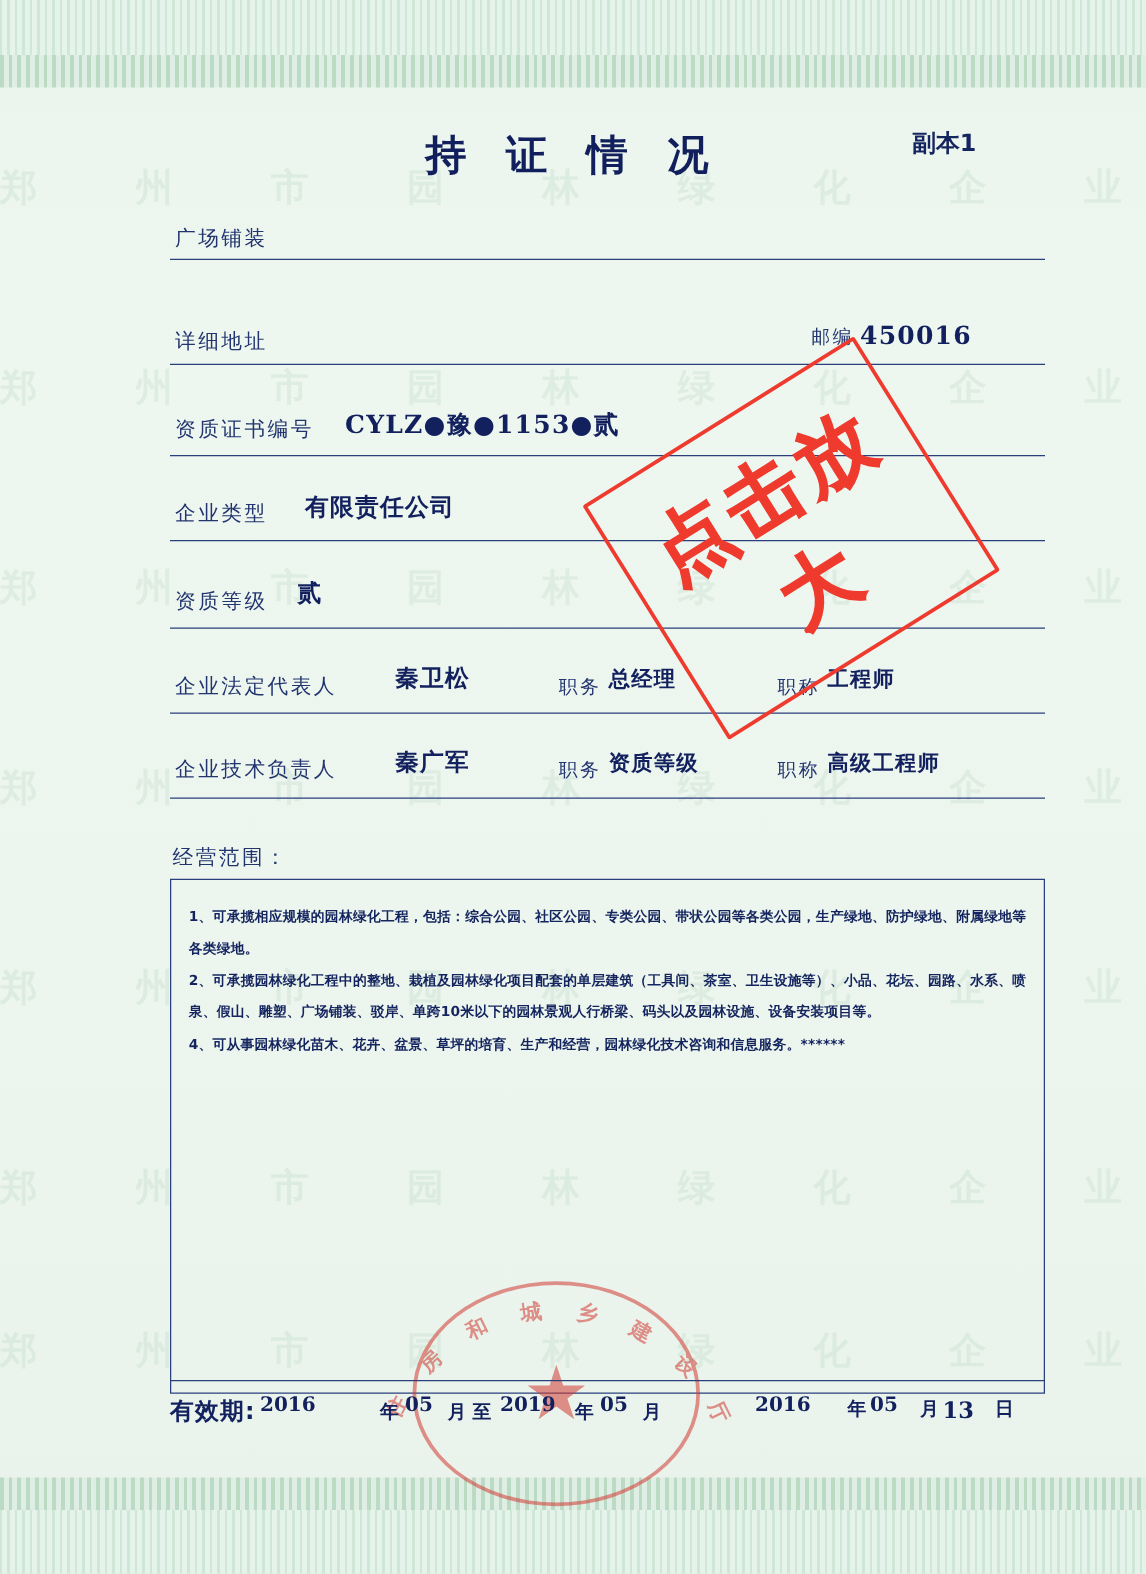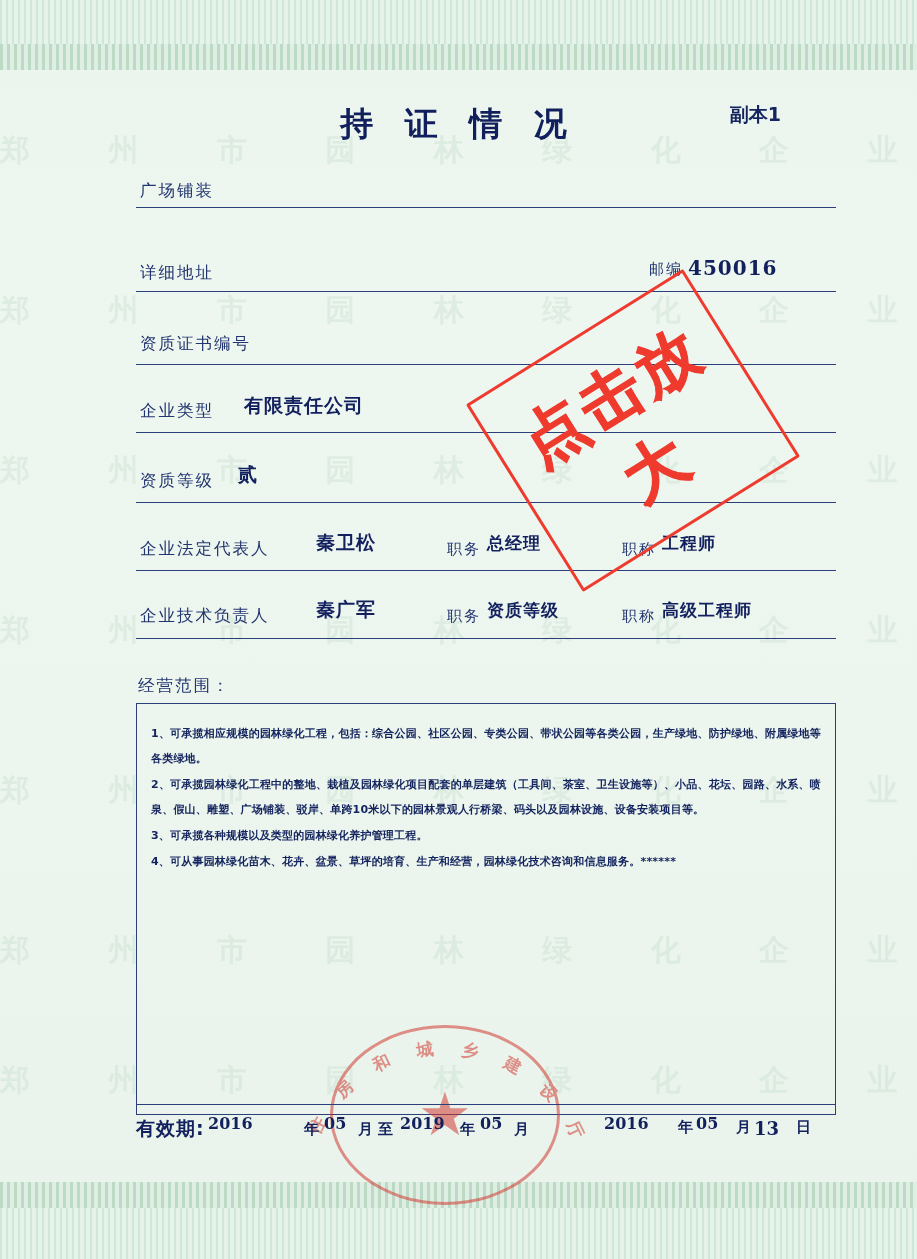--- a/index.html
+++ b/index.html
@@ -286,20 +286,21 @@
 
     <div class="lbl" style="left:140px; top:110px;">广场铺装</div>
     <div class="row" style="top:137px;"></div>
 
     <div class="lbl" style="left:140px; top:192px;">详细地址</div>
     <div class="lbl" style="left:649px; top:190px; font-size:15px;">邮编</div>
     <div class="val mono" style="left:688px; top:186px;">450016</div>
     <div class="row" style="top:221px;"></div>
 
     <div class="lbl" style="left:140px; top:263px;">资质证书编号</div>
+    <div class="val mono" style="left:276px; top:256px;">CYLZ●豫●1153●贰</div>
     <div class="row" style="top:294px;"></div>
 
     <div class="lbl" style="left:140px; top:330px;">企业类型</div>
     <div class="val" style="left:244px; top:323px;">有限责任公司</div>
     <div class="row" style="top:362px;"></div>
 
     <div class="lbl" style="left:140px; top:400px;">资质等级</div>
     <div class="val" style="left:238px; top:392px;">贰</div>
     <div class="row" style="top:432px;"></div>
 
@@ -316,21 +317,20 @@
     <div class="lbl" style="left:447px; top:537px; font-size:15px;">职务</div>
     <div class="val small" style="left:487px; top:529px;">资质等级</div>
     <div class="lbl" style="left:622px; top:537px; font-size:15px;">职称</div>
     <div class="val small" style="left:662px; top:529px;">高级工程师</div>
     <div class="row" style="top:568px;"></div>
 
     <div class="scope-label">经营范围：</div>
     <div class="scope-box">
       <p class="scope-p">1、可承揽相应规模的园林绿化工程，包括：综合公园、社区公园、专类公园、带状公园等各类公园，生产绿地、防护绿地、附属绿地等各类绿地。</p>
       <p class="scope-p">2、可承揽园林绿化工程中的整地、栽植及园林绿化项目配套的单层建筑（工具间、茶室、卫生设施等）、小品、花坛、园路、水系、喷泉、假山、雕塑、广场铺装、驳岸、单跨10米以下的园林景观人行桥梁、码头以及园林设施、设备安装项目等。</p>
-      <p class="scope-p">3、可承揽各种规模以及类型的园林绿化养护管理工程。</p>
       <p class="scope-p">4、可从事园林绿化苗木、花卉、盆景、草坪的培育、生产和经营，园林绿化技术咨询和信息服务。******</p>
     </div>
 
     <div class="seal">
       <div class="seal-ring"></div>
       <div class="seal-star">★</div>
       <div class="seal-text">
         <span style="transform:rotate(-62deg) translate(-50%,-78px);">住</span>
         <span style="transform:rotate(-44deg) translate(-50%,-78px);">房</span>
         <span style="transform:rotate(-26deg) translate(-50%,-78px);">和</span>

